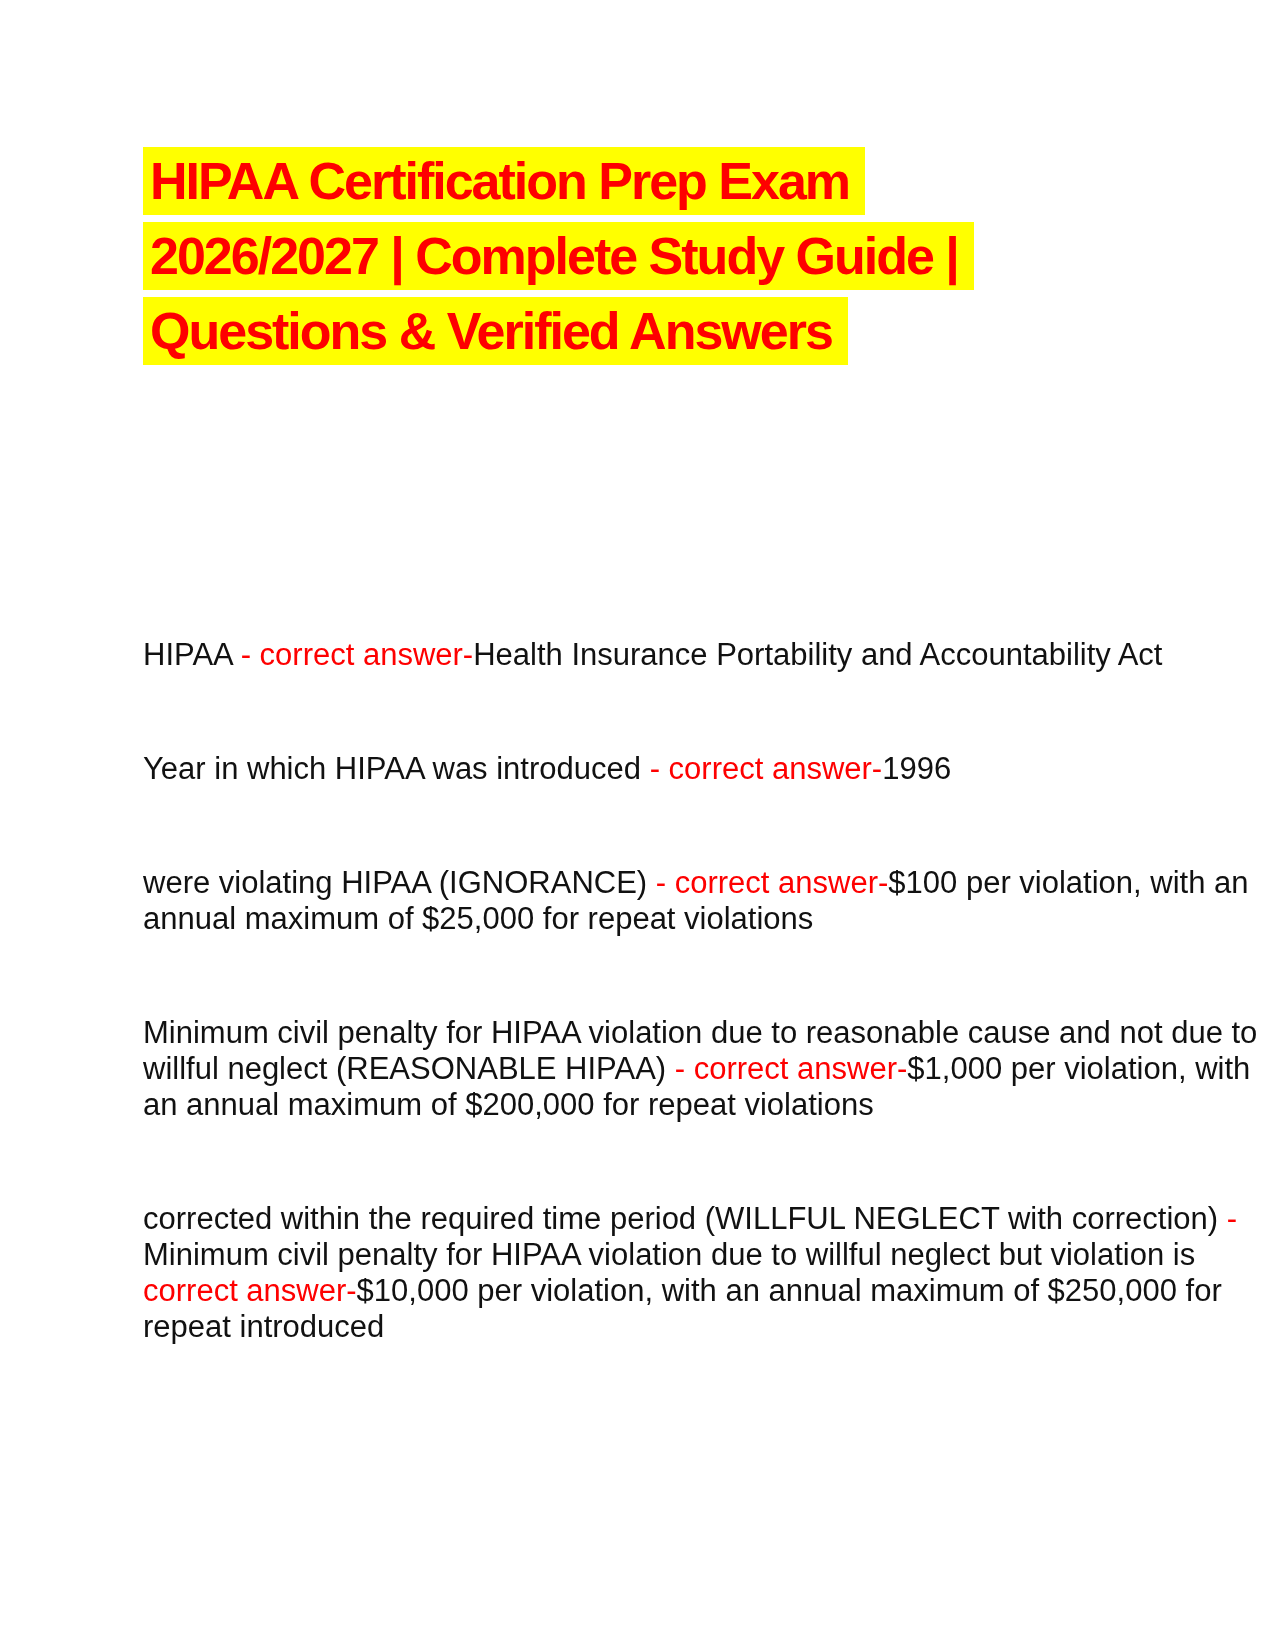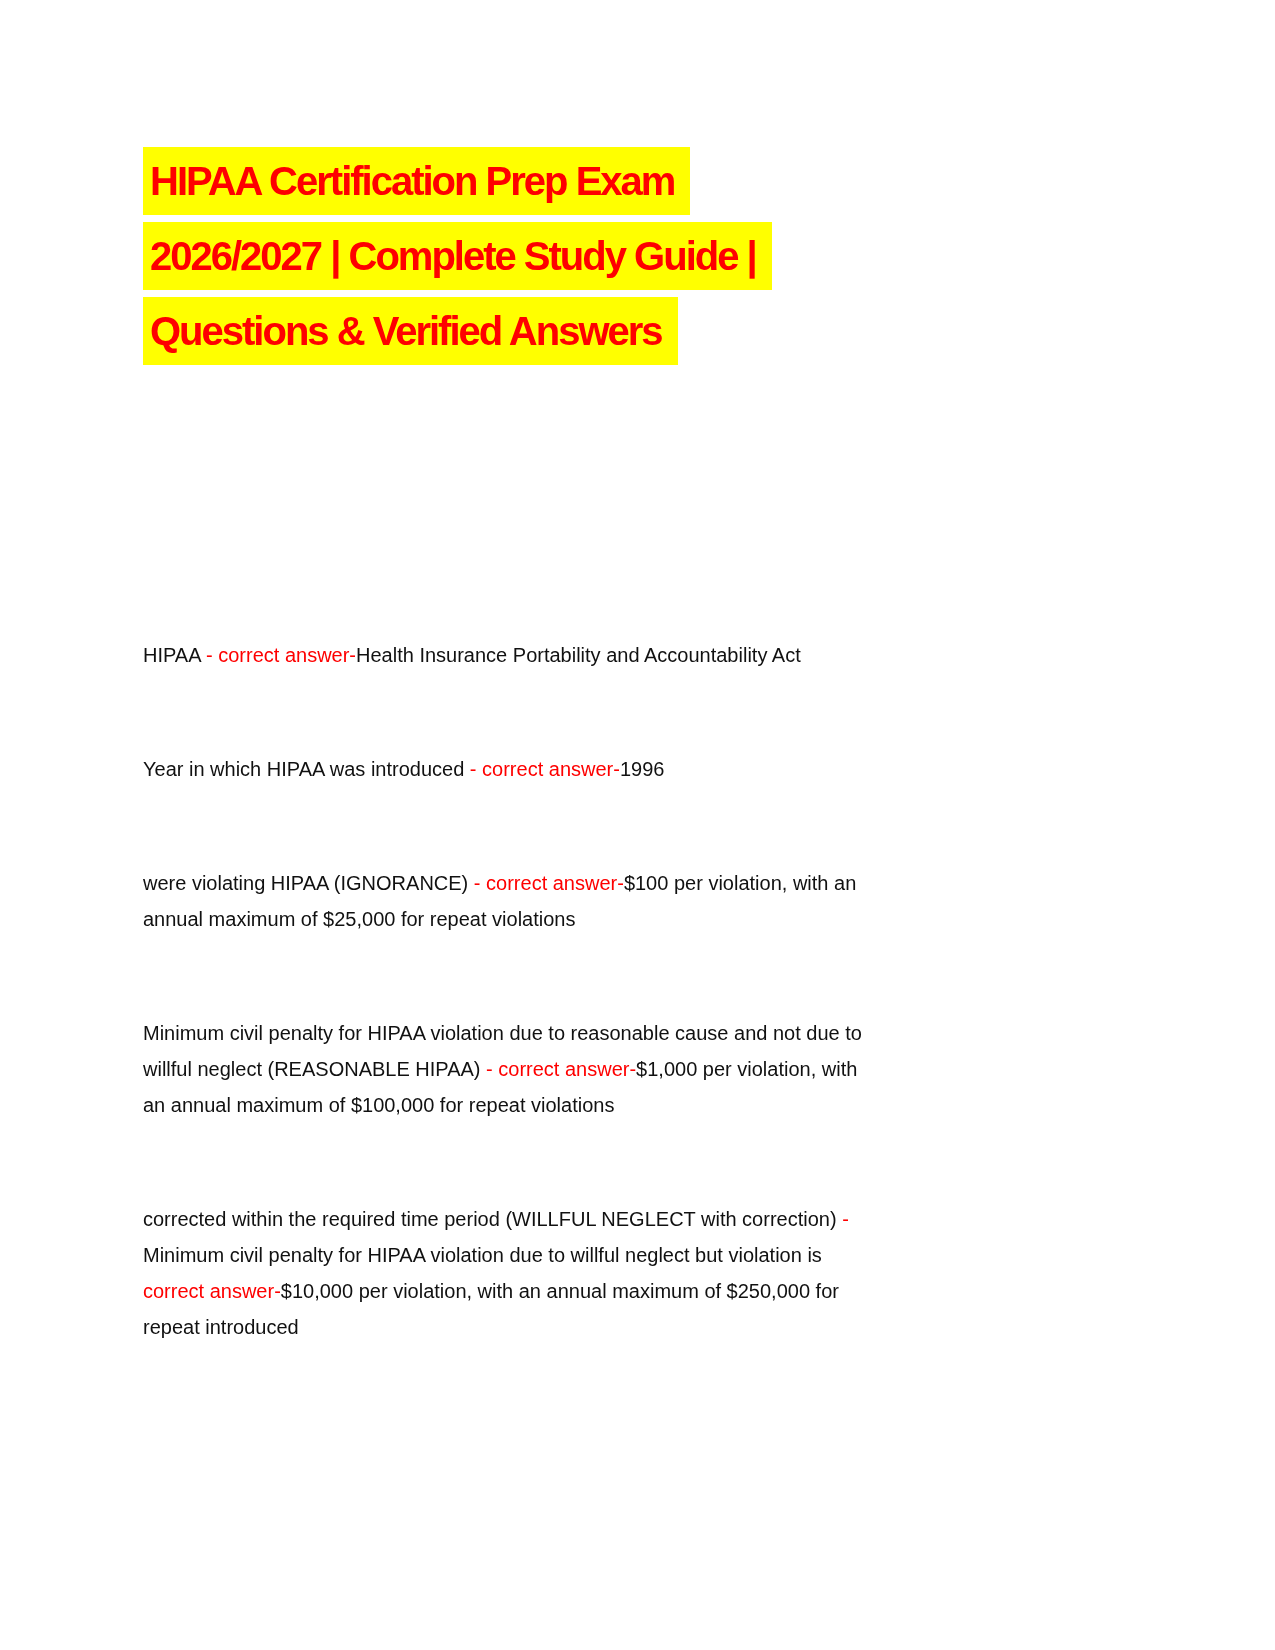--- a/index.html
+++ b/index.html
@@ -15,35 +15,35 @@
     width: 1275px;
     height: 1650px;
     background: var(--page-bg, #ffffff);
     overflow: hidden;
   }
   .content {
     padding: 147px 95px 0 143px;
   }
   .doc-title {
     font-weight: bold;
-    font-size: 40px;
+    font-size: 52px;
     letter-spacing: -2px;
     color: var(--title-red, #fe0000);
     margin-bottom: 272px;
   }
   .title-line { margin-bottom: 7px; }
   .title-line .hl {
     display: inline-block;
     background: var(--hl-yellow, #ffff00);
     line-height: 68px;
     padding: 0 16px 0 7px;
     white-space: nowrap;
   }
   .qa-section {
-    font-size: 20px;
+    font-size: 31px;
     line-height: 36px;
     color: var(--body-black, #111111);
   }
   .qa-block { margin-bottom: 78px; }
   .qa-line { white-space: nowrap; }
   .seg { white-space: pre; }
   .seg.red { color: var(--marker-red, #fe0000); }
 </style>
 </head>
 <body>
@@ -64,21 +64,21 @@
         <div class="qa-block">
           <div class="qa-line"><span class="seg">Year in which HIPAA was introduced </span><span class="seg red">- correct answer-</span><span class="seg">1996</span></div>
         </div>
         <div class="qa-block">
           <div class="qa-line"><span class="seg">were violating HIPAA (IGNORANCE) </span><span class="seg red">- correct answer-</span><span class="seg">$100 per violation, with an</span></div>
           <div class="qa-line"><span class="seg">annual maximum of $25,000 for repeat violations</span></div>
         </div>
         <div class="qa-block">
           <div class="qa-line"><span class="seg">Minimum civil penalty for HIPAA violation due to reasonable cause and not due to</span></div>
           <div class="qa-line"><span class="seg">willful neglect (REASONABLE HIPAA) </span><span class="seg red">- correct answer-</span><span class="seg">$1,000 per violation, with</span></div>
-          <div class="qa-line"><span class="seg">an annual maximum of $100,000 for repeat violations</span></div>
+          <div class="qa-line"><span class="seg">an annual maximum of $200,000 for repeat violations</span></div>
         </div>
         <div class="qa-block">
           <div class="qa-line"><span class="seg">corrected within the required time period (WILLFUL NEGLECT with correction) </span><span class="seg red">-</span></div>
           <div class="qa-line"><span class="seg">Minimum civil penalty for HIPAA violation due to willful neglect but violation is</span></div>
           <div class="qa-line"><span class="seg red">correct answer-</span><span class="seg">$10,000 per violation, with an annual maximum of $250,000 for</span></div>
           <div class="qa-line"><span class="seg">repeat introduced</span></div>
         </div>
       </div>
 
   </div>

